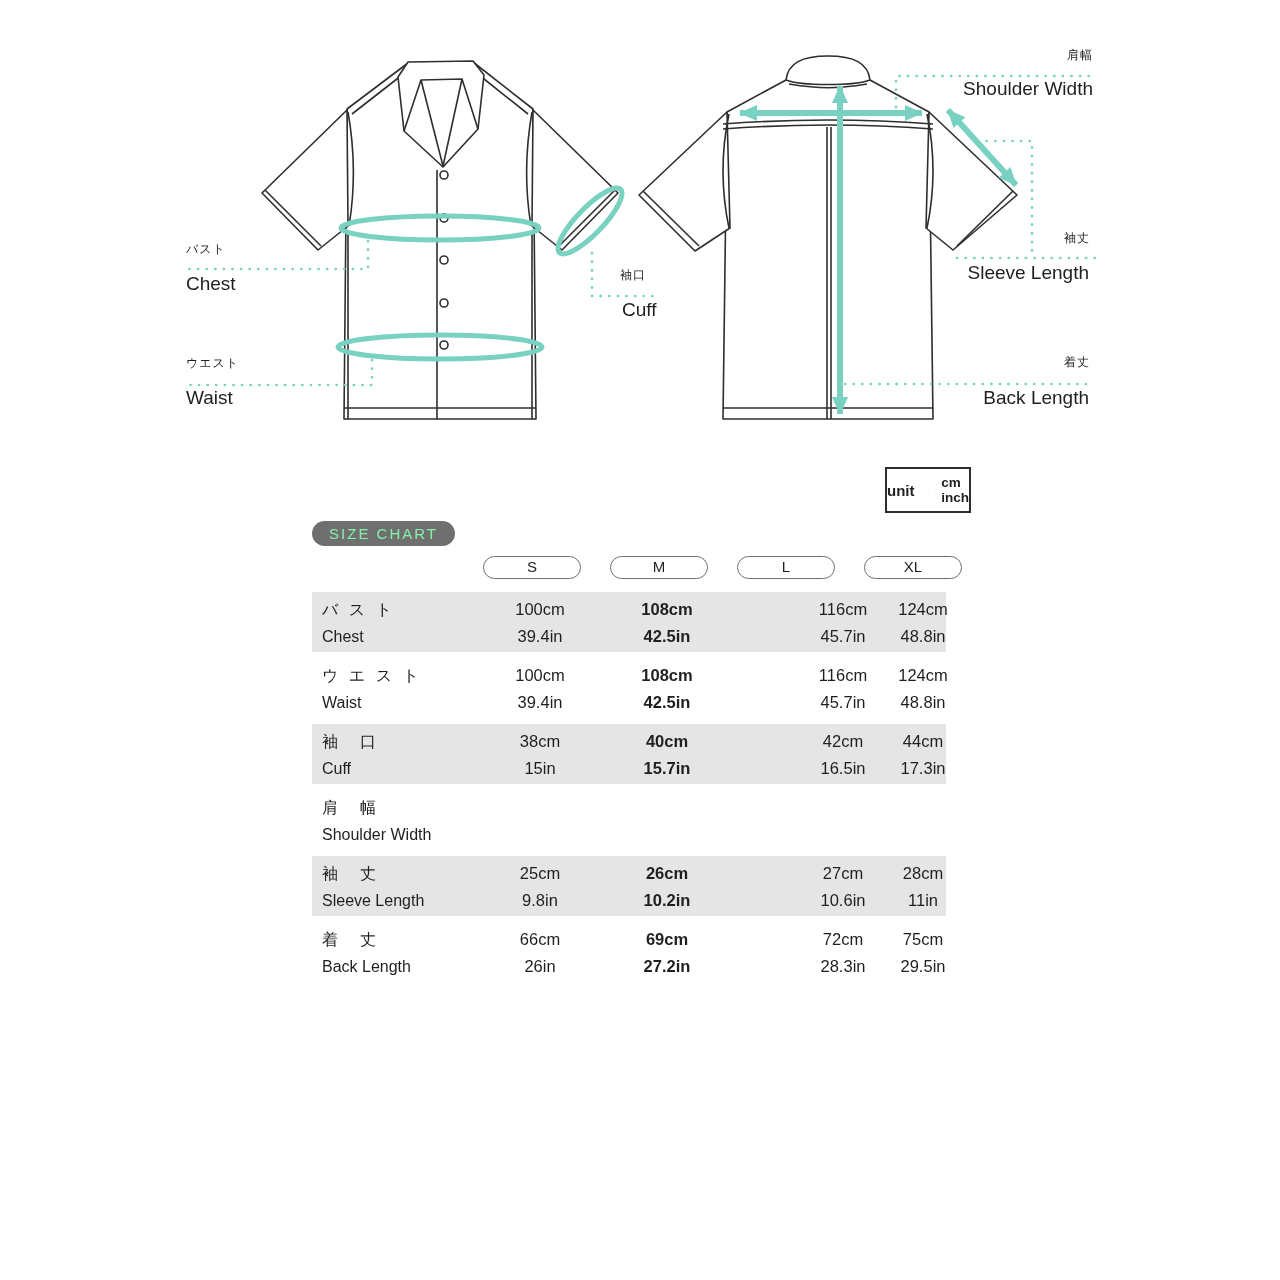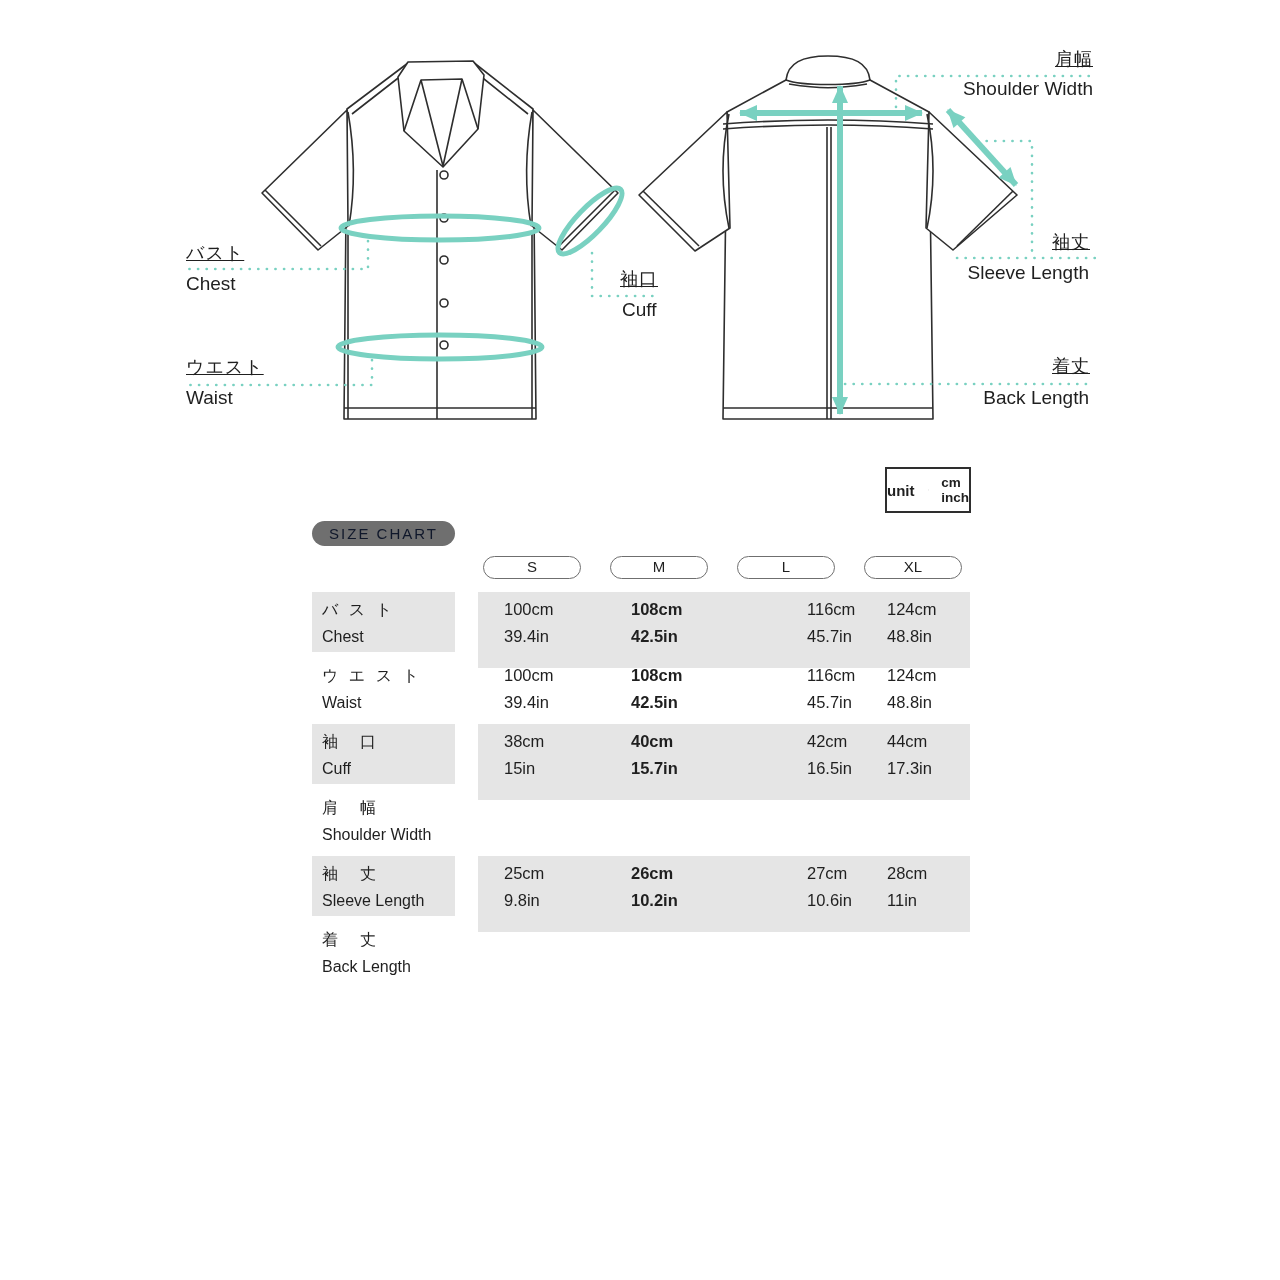--- a/index.html
+++ b/index.html
@@ -3,43 +3,43 @@
 <meta charset="utf-8">
 <style>
   html,body{margin:0;padding:0;background:#ffffff;}
   .canvas{position:relative;width:1280px;height:1280px;background:#fff;overflow:hidden;
           font-family:"Liberation Sans","DejaVu Sans",sans-serif;color:#1f1f1f;}
   svg{display:block;}
   .diagram-svg{position:absolute;left:0;top:0;}
 
   
   .dlabel{position:absolute;white-space:nowrap;}
-  .dlabel.ja{font-size:18px;letter-spacing:1px;text-decoration:underline;}
+  .dlabel.ja{font-size:12px;letter-spacing:1px;}
   .dlabel.en{font-size:19px;}
   .dlabel.r{text-align:right;}
 
   
   .unit-box{position:absolute;left:885px;top:467px;width:86px;height:46px;border:2px solid #2e2e2e;
             box-sizing:border-box;display:flex;align-items:center;justify-content:center;gap:13px;}
   .unit-box .u-word{font-weight:bold;font-size:15px;}
   .unit-box .u-units{font-weight:bold;font-size:13.5px;line-height:15px;}
 
   
   .size-chart-pill{position:absolute;left:312px;top:521px;width:143px;height:25px;background:#6f6f6f;
-                   border-radius:13px;color:#0f172a;font-size:15px;letter-spacing:2px;text-align:center;line-height:25px;}
+                   border-radius:13px;color:#86efac;font-size:15px;letter-spacing:2px;text-align:center;line-height:25px;}
   .standard-pill{position:absolute;left:479px;top:519px;width:489px;height:27px;border:1.5px solid #6f6f6f;
                  border-radius:14px;box-sizing:border-box;text-align:center;line-height:24px;font-size:15px;letter-spacing:1px;}
   .size-pill{position:absolute;top:556px;width:98px;height:23px;border:1.5px solid #6f6f6f;border-radius:12px;
              box-sizing:border-box;text-align:center;line-height:20px;font-size:15px;}
   .size-pill.s{left:483px;} .size-pill.m{left:610px;} .size-pill.l{left:737px;} .size-pill.xl{left:864px;}
 
   
   .t-row{position:absolute;left:0;width:1280px;height:60px;}
   .t-label{position:absolute;left:312px;width:143px;height:60px;box-sizing:border-box;padding:4px 0 0 10px;}
-  .t-data{position:absolute;left:478px;width:492px;height:76px;}
+  .t-data{position:absolute;left:454px;width:492px;height:60px;text-align:center;}
   .t-row.alt .t-label,.t-row.alt .t-data{background:#e5e5e5;}
   .t-label .jp{font-size:16px;letter-spacing:3px;height:27px;line-height:27px;white-space:nowrap;}
   .t-label .en{font-size:16px;height:27px;line-height:27px;white-space:nowrap;}
   .val{position:absolute;top:4px;width:120px;}
   .val div{height:27px;line-height:27px;font-size:16.5px;}
   .val.c0{left:26px;} .val.c1{left:153px;font-weight:bold;} .val.c2{left:281px;margin-left:48px;} .val.c3{left:409px;}
 </style>
 </head>
 <body>
 
@@ -242,15 +242,33 @@
           <div>11in</div>
         </div>
     </div>
   </div>
 
   <div class="t-row" style="top:922px">
     <div class="t-label">
       <div class="jp">着　丈</div>
       <div class="en">Back Length</div>
     </div>
+    <div class="t-data">
+      <div class="val c0">
+          <div>66cm</div>
+          <div>26in</div>
+        </div>
+      <div class="val c1">
+          <div>69cm</div>
+          <div>27.2in</div>
+        </div>
+      <div class="val c2">
+          <div>72cm</div>
+          <div>28.3in</div>
+        </div>
+      <div class="val c3">
+          <div>75cm</div>
+          <div>29.5in</div>
+        </div>
+    </div>
   </div>
 
 </div>
 
 </body></html>

